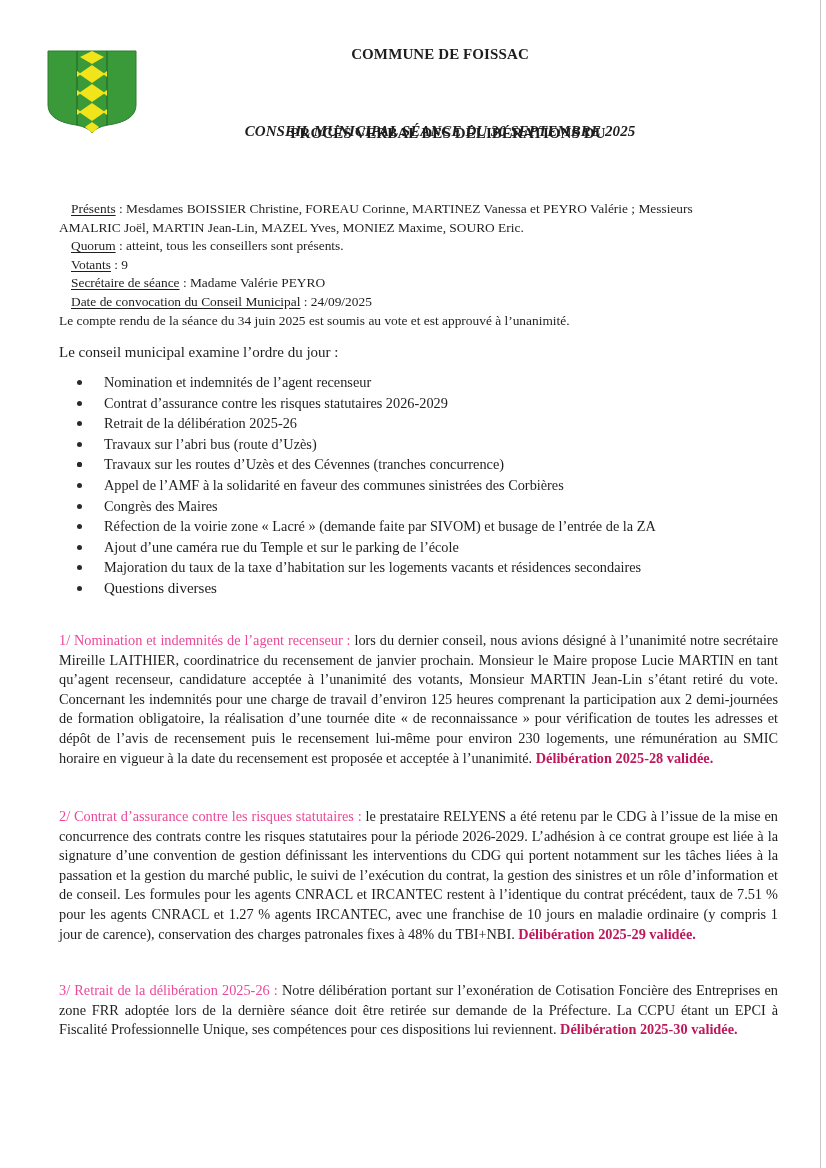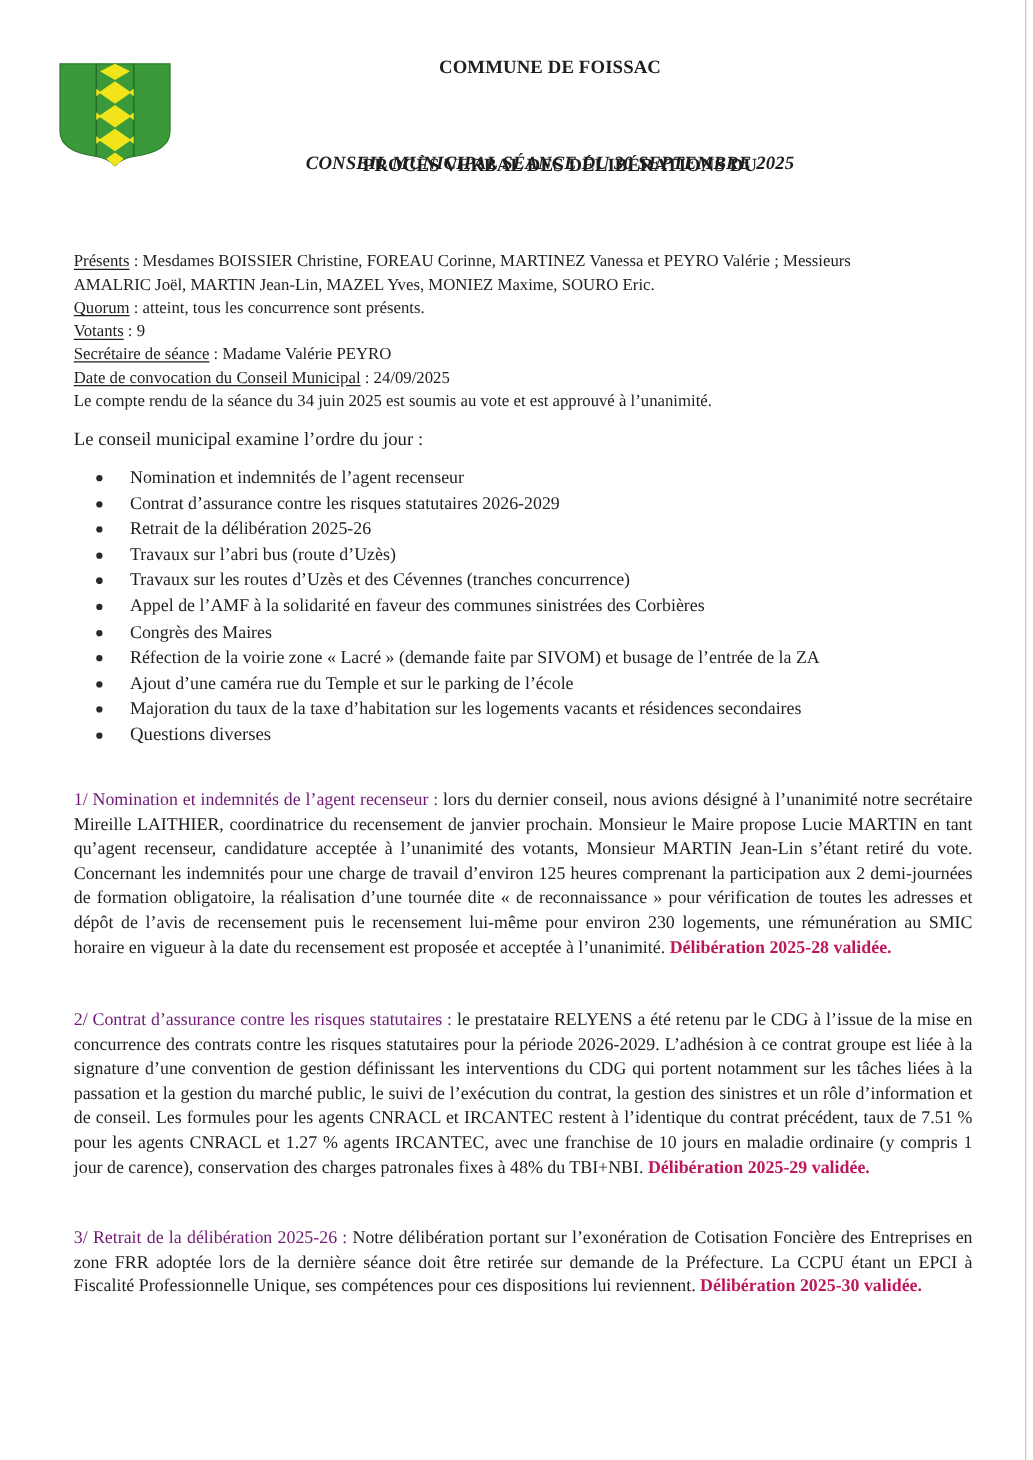--- a/index.html
+++ b/index.html
@@ -46,21 +46,21 @@
 
     .intro {
       position: absolute;
       left: 59px;
       top: 200px;
       width: 720px;
       font-size: 13.4px;
       line-height: 18.6px;
     }
     .intro .line { white-space: nowrap; }
-    .u { text-decoration: underline; text-underline-offset: 2px; }
+    .u { text-decoration: underline; text-underline-offset: 2px; margin-left: 12px; }
 
     .exam {
       position: absolute;
       left: 59px;
       top: 344px;
       font-size: 15px;
     }
 
     .agenda {
       position: absolute;
@@ -89,21 +89,21 @@
     .agenda li.small { font-size: 15px; }
 
     .section {
       position: absolute;
       left: 59px;
       width: 719px;
       font-size: 14.3px;
       line-height: 19.6px;
       text-align: justify;
     }
-    .section .head { color: #701a75; }
+    .section .head { color: #ec4899; }
     .section b { font-weight: bold; color: #be185d; }
     .s1 { top: 631px; }
     .s2 { top: 807px; }
     .s3 { top: 981px; }
   </style>
 </head>
 <body>
 
 <div class="page-edge"></div>
 
@@ -131,21 +131,21 @@
   <div class="t2">PROCÈS VERBAL DES DÉLIBÉRATIONS DU</div>
   <div class="t3">CONSEIL MUNICIPAL SÉANCE DU 30 SEPTEMBRE 2025</div>
 </div>
 
 <div class="intro">
   <div class="line">
     <span class="u">Présents</span><span> : Mesdames BOISSIER Christine, FOREAU Corinne, MARTINEZ Vanessa et PEYRO Valérie ; Messieurs</span>
   </div>
   <div class="line">AMALRIC Joël, MARTIN Jean-Lin, MAZEL Yves, MONIEZ Maxime, SOURO Eric.</div>
   <div class="line">
-    <span class="u">Quorum</span><span> :  atteint, tous les concurrence sont présents.</span>
+    <span class="u">Quorum</span><span> :  atteint, tous les conseillers sont présents.</span>
   </div>
   <div class="line">
     <span class="u">Votants</span><span> : 9</span>
   </div>
   <div class="line">
     <span class="u">Secrétaire de séance</span><span> : Madame Valérie PEYRO</span>
   </div>
   <div class="line">
     <span class="u">Date de convocation du Conseil Municipal</span><span> : 24/09/2025</span>
   </div>

